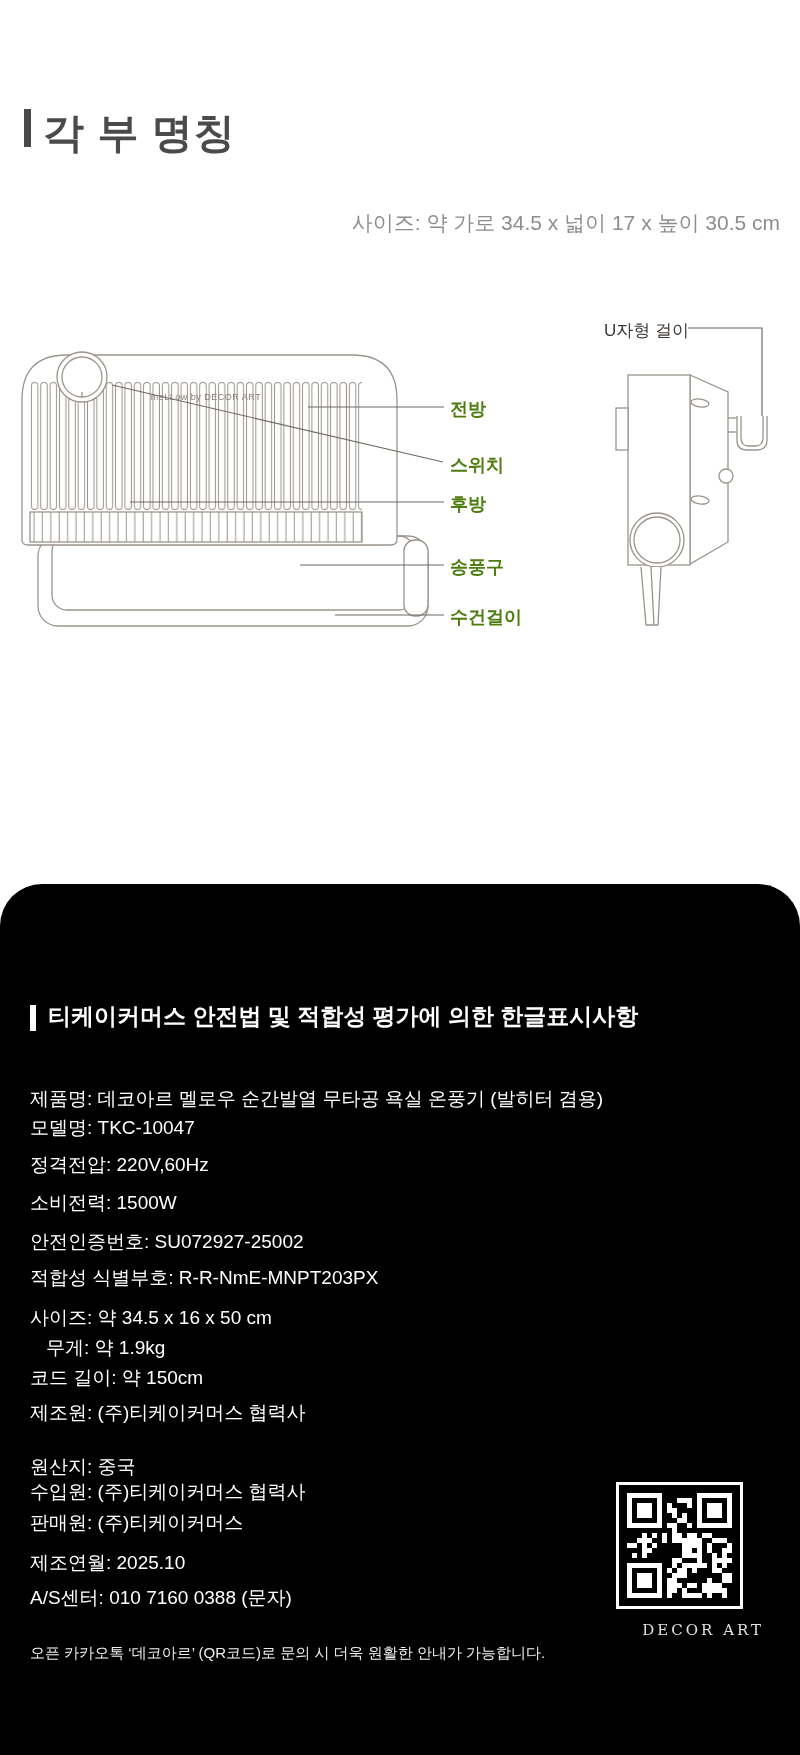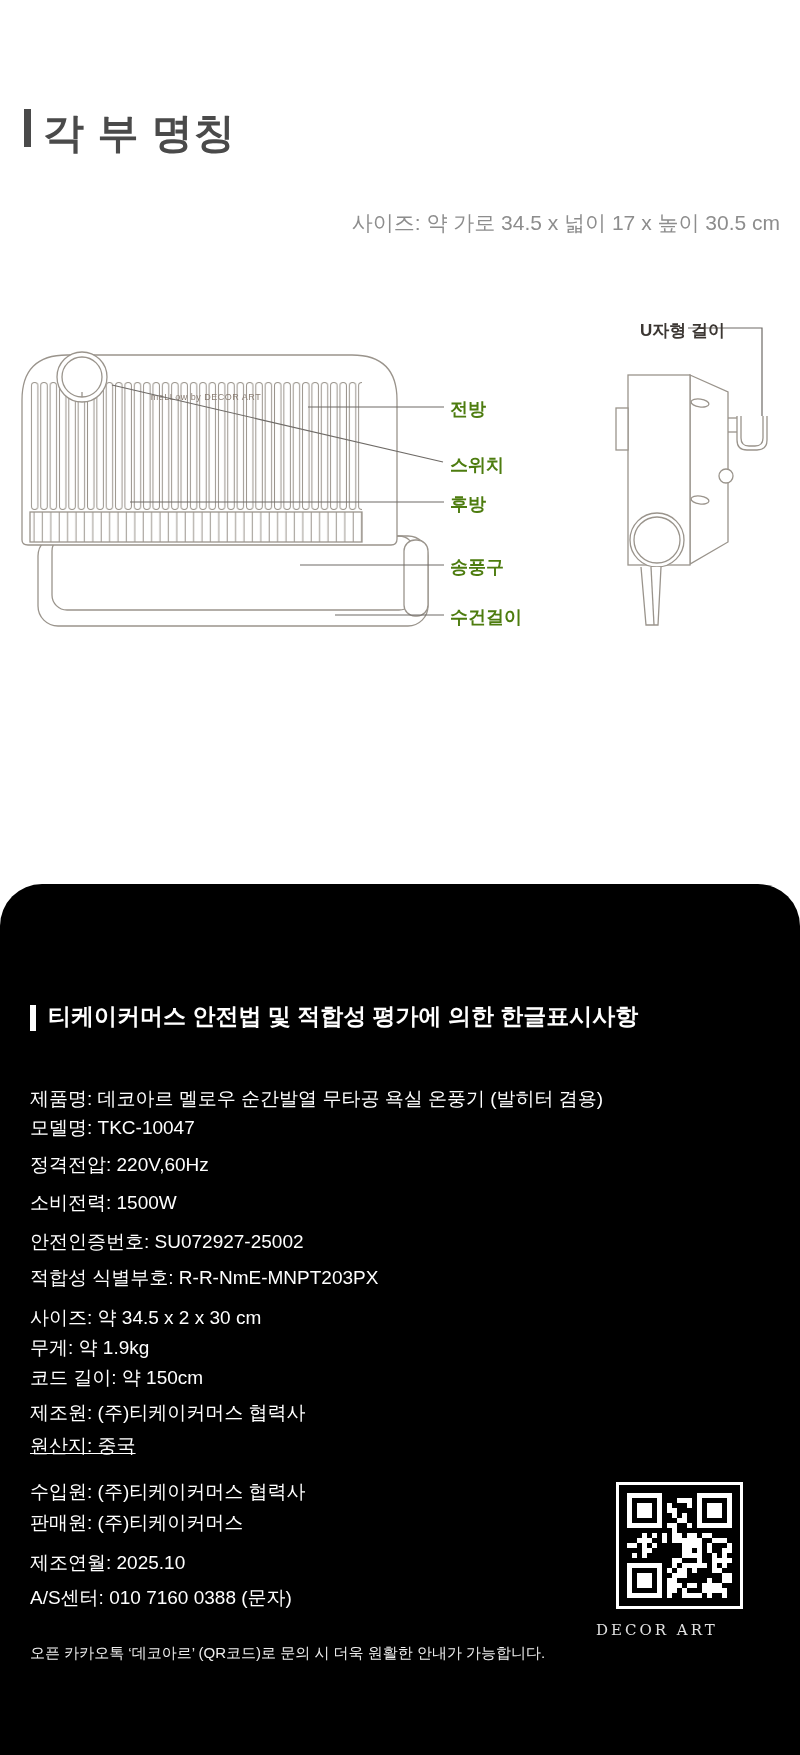--- a/index.html
+++ b/index.html
@@ -5,34 +5,34 @@
   html,body{margin:0;padding:0;background:#fff;}
   .page{position:relative;width:800px;height:1755px;background:#fff;overflow:hidden;
         font-family:"Liberation Sans","DejaVu Sans",sans-serif;}
   .abs{position:absolute;}
 
   
   .sec-bar{width:7px;background:#4a4a4a;}
   .parts-title{font-size:41px;font-weight:700;color:#4a4a4a;letter-spacing:1px;white-space:nowrap;}
   .size-note{width:780px;text-align:right;font-size:21px;color:#8d8d8d;white-space:nowrap;}
   .part-label{font-size:18px;font-weight:600;color:#4d7c0f;white-space:nowrap;}
-  .u-label{font-size:17px;font-weight:700;color:#3c3733;white-space:nowrap;margin-left:36px;}
+  .u-label{font-size:17px;font-weight:400;color:#3c3733;white-space:nowrap;}
   svg text{font-family:"Liberation Sans","DejaVu Sans",sans-serif;}
 
   
   .panel{position:absolute;left:0;top:884px;width:800px;height:871px;background:#000;
          border-radius:42px 42px 0 0;}
   .panel-bar{position:absolute;left:30px;top:121px;width:6px;height:26px;background:#fff;}
   .panel-title{position:absolute;left:48px;top:117px;font-size:23px;font-weight:700;color:#fff;white-space:nowrap;}
   .spec-row{position:absolute;left:30px;height:26px;font-size:19px;font-weight:500;color:#fff;white-space:nowrap;}
   .panel-note{position:absolute;left:30px;top:760px;font-size:15px;color:#efefef;white-space:nowrap;}
   .qr-box{position:absolute;left:616px;top:598px;width:127px;height:127px;box-sizing:border-box;
           border:3px solid #fff;padding:8px;background:#000;}
   .qr-box svg{display:block;}
-  .qr-logo{position:absolute;left:596px;top:737px;width:168px;text-align:left;
+  .qr-logo{position:absolute;left:596px;top:737px;width:168px;text-align:right;
            font-family:"DejaVu Serif","Liberation Serif",serif;font-size:15px;color:#e2e2e2;
            letter-spacing:3px;white-space:nowrap;}
 </style>
 </head>
 <body>
 
 <div class="page">
 
   <div class="abs sec-bar" style="left:24px;top:109px;height:38px;"></div>
   <div class="abs parts-title" style="left:43px;top:106px;">각 부 명칭</div>
@@ -109,25 +109,25 @@
   <div class="panel">
     <div class="panel-bar"></div>
     <div class="panel-title">티케이커머스 안전법 및 적합성 평가에 의한 한글표시사항</div>
 
     <div class="spec-row" style="top:193px;margin-top:9px;">제품명: 데코아르 멜로우 순간발열 무타공 욕실 온풍기 (발히터 겸용)</div>
     <div class="spec-row" style="top:231px;">모델명: TKC-10047</div>
     <div class="spec-row" style="top:268px;">정격전압: 220V,60Hz</div>
     <div class="spec-row" style="top:306px;">소비전력: 1500W</div>
     <div class="spec-row" style="top:345px;">안전인증번호: SU072927-25002</div>
     <div class="spec-row" style="top:381px;">적합성 식별부호: R-R-NmE-MNPT203PX</div>
-    <div class="spec-row" style="top:421px;">사이즈: 약 34.5 x 2 x 30 cm</div>
-    <div class="spec-row" style="top:451px;">무게: 약 1.9kg</div>
+    <div class="spec-row" style="top:421px;">사이즈: 약 34.5 x 16 x 50 cm</div>
+    <div class="spec-row" style="top:451px;margin-left:16px;">무게: 약 1.9kg</div>
     <div class="spec-row" style="top:481px;">코드 길이: 약 150cm</div>
     <div class="spec-row" style="top:516px;">제조원: (주)티케이커머스 협력사</div>
-    <div class="spec-row" style="top:549px;text-decoration:underline;">원산지: 중국</div>
+    <div class="spec-row" style="top:570px;">원산지: 중국</div>
     <div class="spec-row" style="top:595px;">수입원: (주)티케이커머스 협력사</div>
     <div class="spec-row" style="top:626px;">판매원: (주)티케이커머스</div>
     <div class="spec-row" style="top:666px;">제조연월: 2025.10</div>
     <div class="spec-row" style="top:701px;">A/S센터: 010 7160 0388 (문자)</div>
 
     <div class="panel-note">오픈 카카오톡 ‘데코아르’ (QR코드)로 문의 시 더욱 원활한 안내가 가능합니다.</div>
 
     <div class="qr-box">
       <svg id="qr-svg" width="105" height="105" viewBox="0 0 105 105" shape-rendering="crispEdges">
           <rect x="0" y="0" width="35" height="5" fill="#fff"></rect>

